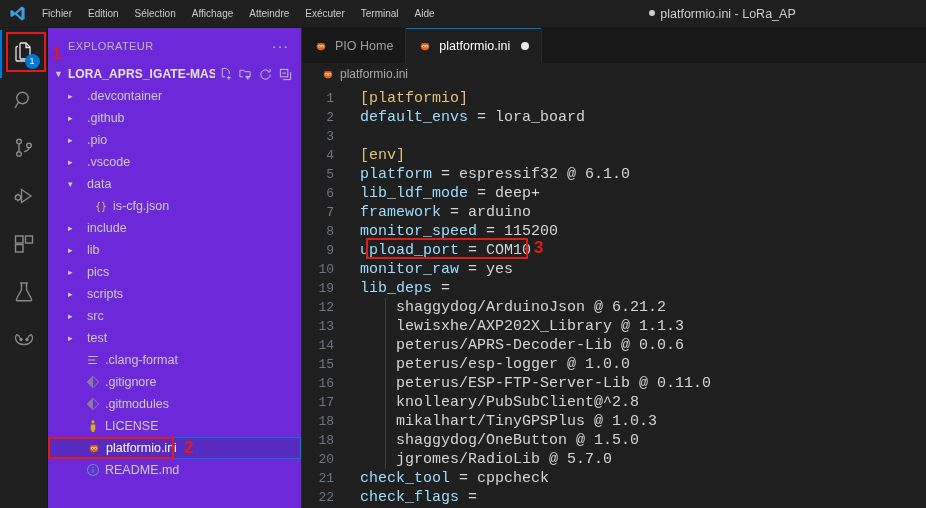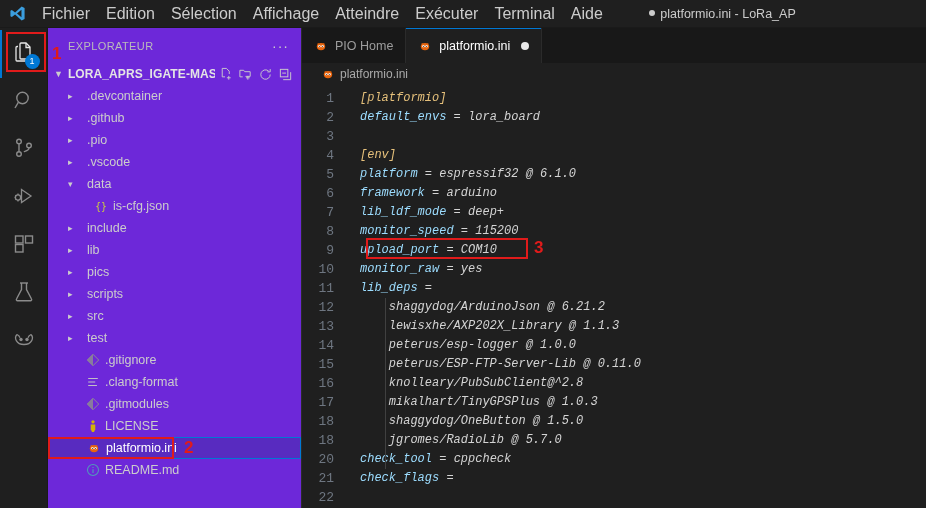--- a/index.html
+++ b/index.html
@@ -15,21 +15,21 @@
   
   .titlebar {
     height: 28px; background: #1f1f1f; flex: 0 0 28px;
     display: flex; align-items: center; position: relative;
     border-bottom: 1px solid #1a1a1a;
   }
   .vscode-logo { width: 34px; display: flex; align-items: center; justify-content: center; }
   .vscode-logo svg { display: block; }
   .menubar { display: flex; align-items: center; height: 100%; }
   .menu-item {
-    font-size: 16px; color: #cccccc; padding: 8px 8px; height: 100%;
+    font-size: 10px; color: #cccccc; padding: 8px 8px; height: 100%;
     display: flex; align-items: center; white-space: nowrap;
   }
   .window-title {
     position: absolute; left: 9px; right: 0; text-align: center;
     font-size: 12.5px; color: #cccccc; pointer-events: none;
     white-space: nowrap; overflow: hidden;
   }
   .window-title .dirty-dot {
     display: inline-block; width: 6px; height: 6px; border-radius: 50%;
     background: #cccccc; vertical-align: middle; margin-right: 5px;
@@ -122,23 +122,22 @@
   .breadcrumbs .bc-icon { display: flex; align-items: center; }
 
   .code-wrap { flex: 1 1 auto; display: flex; overflow: hidden; background: #1f1f1f; position: relative; }
   .gutter {
     width: 52px; flex: 0 0 52px; padding-top: 4px; text-align: right;
     font-family: "Liberation Mono", monospace; font-size: 13px; color: #6e7681;
   }
   .gutter div { height: 19px; line-height: 19px; padding-right: 20px; }
   .code {
     flex: 1 1 auto; padding-top: 4px; padding-left: 6px;
-    font-family: "Liberation Mono", monospace; font-size: 12px; overflow: hidden;
+    font-family: "Liberation Mono", monospace; font-size: 15px; overflow: hidden;
     position: relative;
-    font-style: italic;
   }
   .code .line { height: 19px; line-height: 19px; white-space: pre; }
   .tok-section { color: #e5c07b; }
   .tok-key { color: #9cdcfe; }
   .tok-op { color: #d4d4d4; }
   .tok-val { color: #d4d4d4; }
   .indent-guide {
     position: absolute; left: 6px; top: 4px; width: 1px; background: #404040;
   }
 
@@ -343,35 +342,35 @@
             <span class="twisty">▸</span>
             <span class="tree-label">src</span>
           </div>
           <div class="tree-row">
             <span class="twisty">▸</span>
             <span class="tree-label">test</span>
           </div>
           <div class="tree-row file">
             <span class="ficon">
               <svg width="14" height="14" viewBox="0 0 16 16">
-                <path d="M8 1.5 14.5 8 8 14.5 1.5 8z" fill="none" stroke="#8f8f8f" stroke-width="1.1"></path>
-                <path d="M8 1.5 1.5 8 8 14.5z" fill="#8f8f8f" opacity=".8"></path>
-              </svg>
-            </span>
-            <span class="tree-label">.gitignore</span>
-          </div>
-          <div class="tree-row file">
-            <span class="ficon">
-              <svg width="14" height="14" viewBox="0 0 16 16">
                 <g stroke="#c5c5c5" stroke-width="1.1">
                   <path d="M2.5 4h11M2.5 8h8M2.5 12h10"></path>
                 </g>
               </svg>
             </span>
             <span class="tree-label">.clang-format</span>
+          </div>
+          <div class="tree-row file">
+            <span class="ficon">
+              <svg width="14" height="14" viewBox="0 0 16 16">
+                <path d="M8 1.5 14.5 8 8 14.5 1.5 8z" fill="none" stroke="#8f8f8f" stroke-width="1.1"></path>
+                <path d="M8 1.5 1.5 8 8 14.5z" fill="#8f8f8f" opacity=".8"></path>
+              </svg>
+            </span>
+            <span class="tree-label">.gitignore</span>
           </div>
           <div class="tree-row file">
             <span class="ficon">
               <svg width="14" height="14" viewBox="0 0 16 16">
                 <path d="M8 1.5 14.5 8 8 14.5 1.5 8z" fill="none" stroke="#8f8f8f" stroke-width="1.1"></path>
                 <path d="M8 1.5 1.5 8 8 14.5z" fill="#8f8f8f" opacity=".8"></path>
               </svg>
             </span>
             <span class="tree-label">.gitmodules</span>
           </div>
@@ -460,48 +459,49 @@
             <div>1</div>
             <div>2</div>
             <div>3</div>
             <div>4</div>
             <div>5</div>
             <div>6</div>
             <div>7</div>
             <div>8</div>
             <div>9</div>
             <div>10</div>
-            <div>11</div>
+            <div>19</div>
             <div>12</div>
             <div>13</div>
             <div>14</div>
             <div>15</div>
             <div>16</div>
             <div>17</div>
             <div>18</div>
             <div>18</div>
             <div>20</div>
             <div>21</div>
             <div>22</div>
           </div>
         <div class="code" id="code">
           <div class="indent-guide" style="left:31px; top:213px; height:171px;"></div>
         <div class="line"><span class="tok-section">[platformio]</span></div>
             <div class="line"><span class="tok-key">default_envs</span><span class="tok-op"> = </span><span class="tok-val">lora_board</span></div>
             <div class="line">&nbsp;</div>
             <div class="line"><span class="tok-section">[env]</span></div>
             <div class="line"><span class="tok-key">platform</span><span class="tok-op"> = </span><span class="tok-val">espressif32 @ 6.1.0</span></div>
+            <div class="line"><span class="tok-key">lib_ldf_mode</span><span class="tok-op"> = </span><span class="tok-val">deep+</span></div>
             <div class="line"><span class="tok-key">framework</span><span class="tok-op"> = </span><span class="tok-val">arduino</span></div>
-            <div class="line"><span class="tok-key">lib_ldf_mode</span><span class="tok-op"> = </span><span class="tok-val">deep+</span></div>
             <div class="line"><span class="tok-key">monitor_speed</span><span class="tok-op"> = </span><span class="tok-val">115200</span></div>
             <div class="line"><span class="tok-key">upload_port</span><span class="tok-op"> = </span><span class="tok-val">COM10</span></div>
             <div class="line"><span class="tok-key">monitor_raw</span><span class="tok-op"> = </span><span class="tok-val">yes</span></div>
             <div class="line"><span class="tok-key">lib_deps</span><span class="tok-op"> =</span></div>
             <div class="line"><span class="tok-val">    shaggydog/ArduinoJson @ 6.21.2</span></div>
             <div class="line"><span class="tok-val">    lewisxhe/AXP202X_Library @ 1.1.3</span></div>
+            <div class="line"><span class="tok-val">    peterus/APRS-Decoder-Lib @ 0.0.6</span></div>
             <div class="line"><span class="tok-val">    peterus/esp-logger @ 1.0.0</span></div>
             <div class="line"><span class="tok-val">    peterus/ESP-FTP-Server-Lib @ 0.11.0</span></div>
             <div class="line"><span class="tok-val">    knolleary/PubSubClient@^2.8</span></div>
             <div class="line"><span class="tok-val">    mikalhart/TinyGPSPlus @ 1.0.3</span></div>
             <div class="line"><span class="tok-val">    shaggydog/OneButton @ 1.5.0</span></div>
             <div class="line"><span class="tok-val">    jgromes/RadioLib @ 5.7.0</span></div>
             <div class="line"><span class="tok-key">check_tool</span><span class="tok-op"> = </span><span class="tok-val">cppcheck</span></div>
             <div class="line"><span class="tok-key">check_flags</span><span class="tok-op"> =</span></div>
           </div>
       </div>

